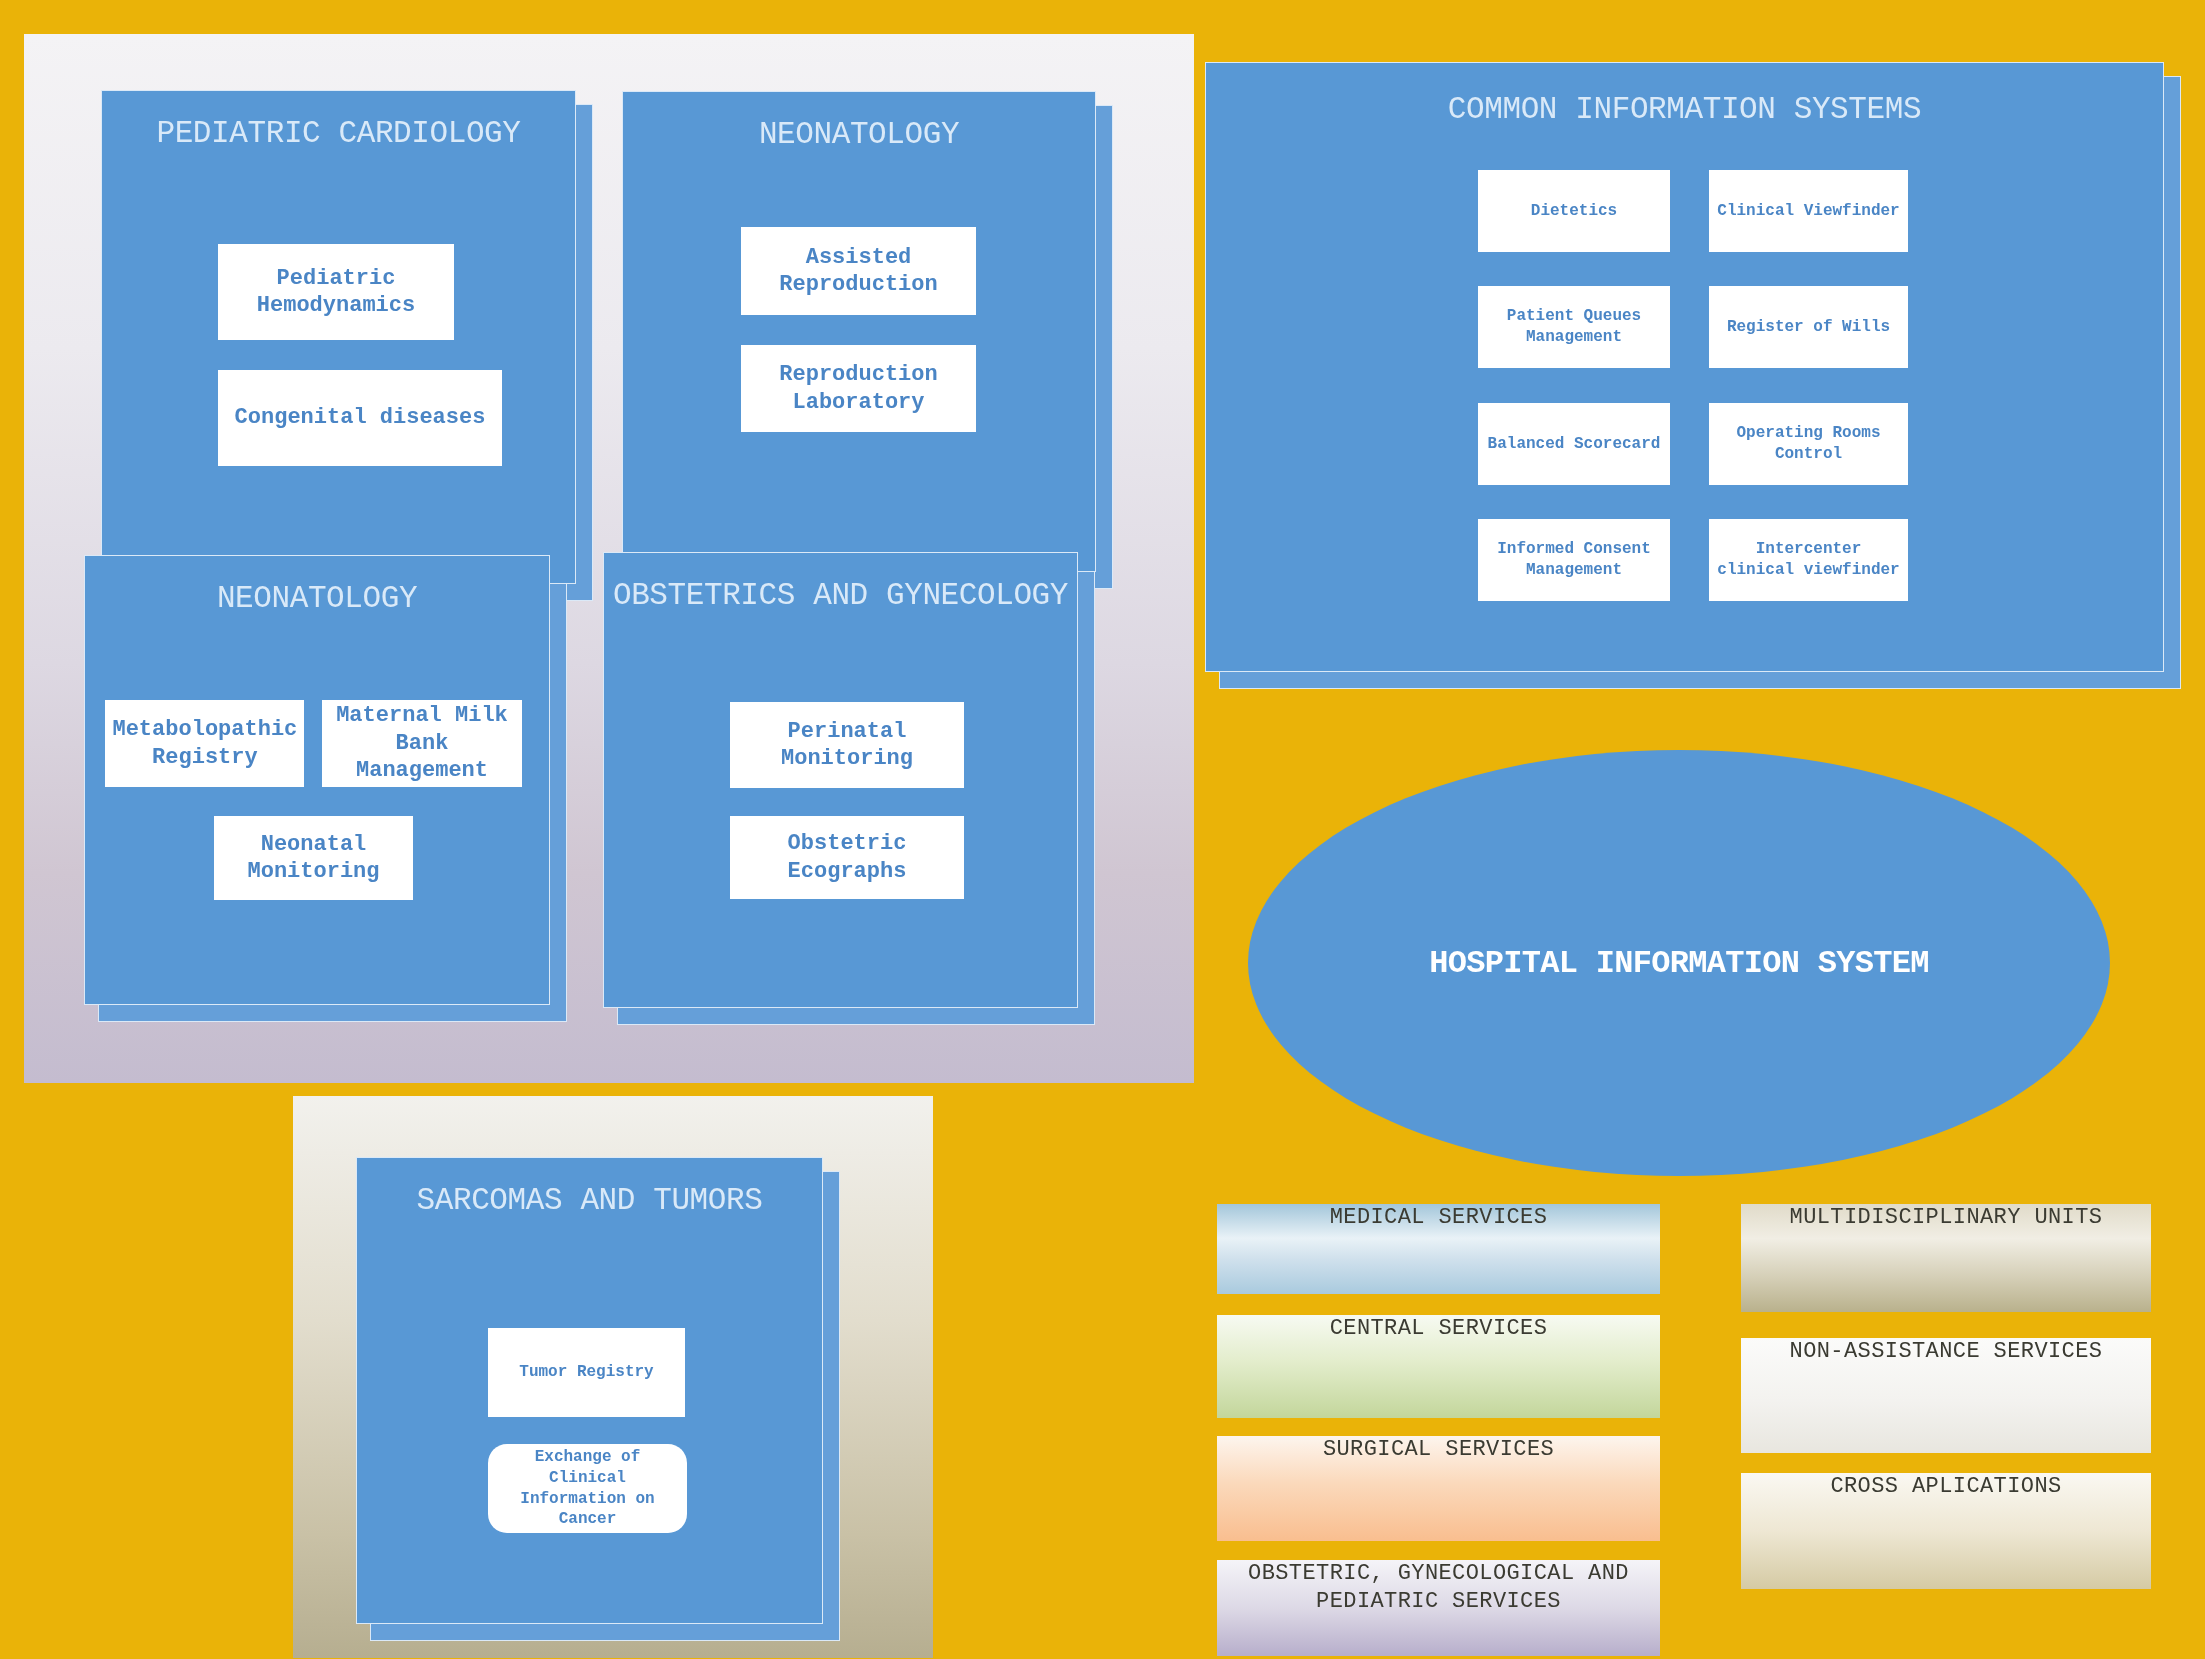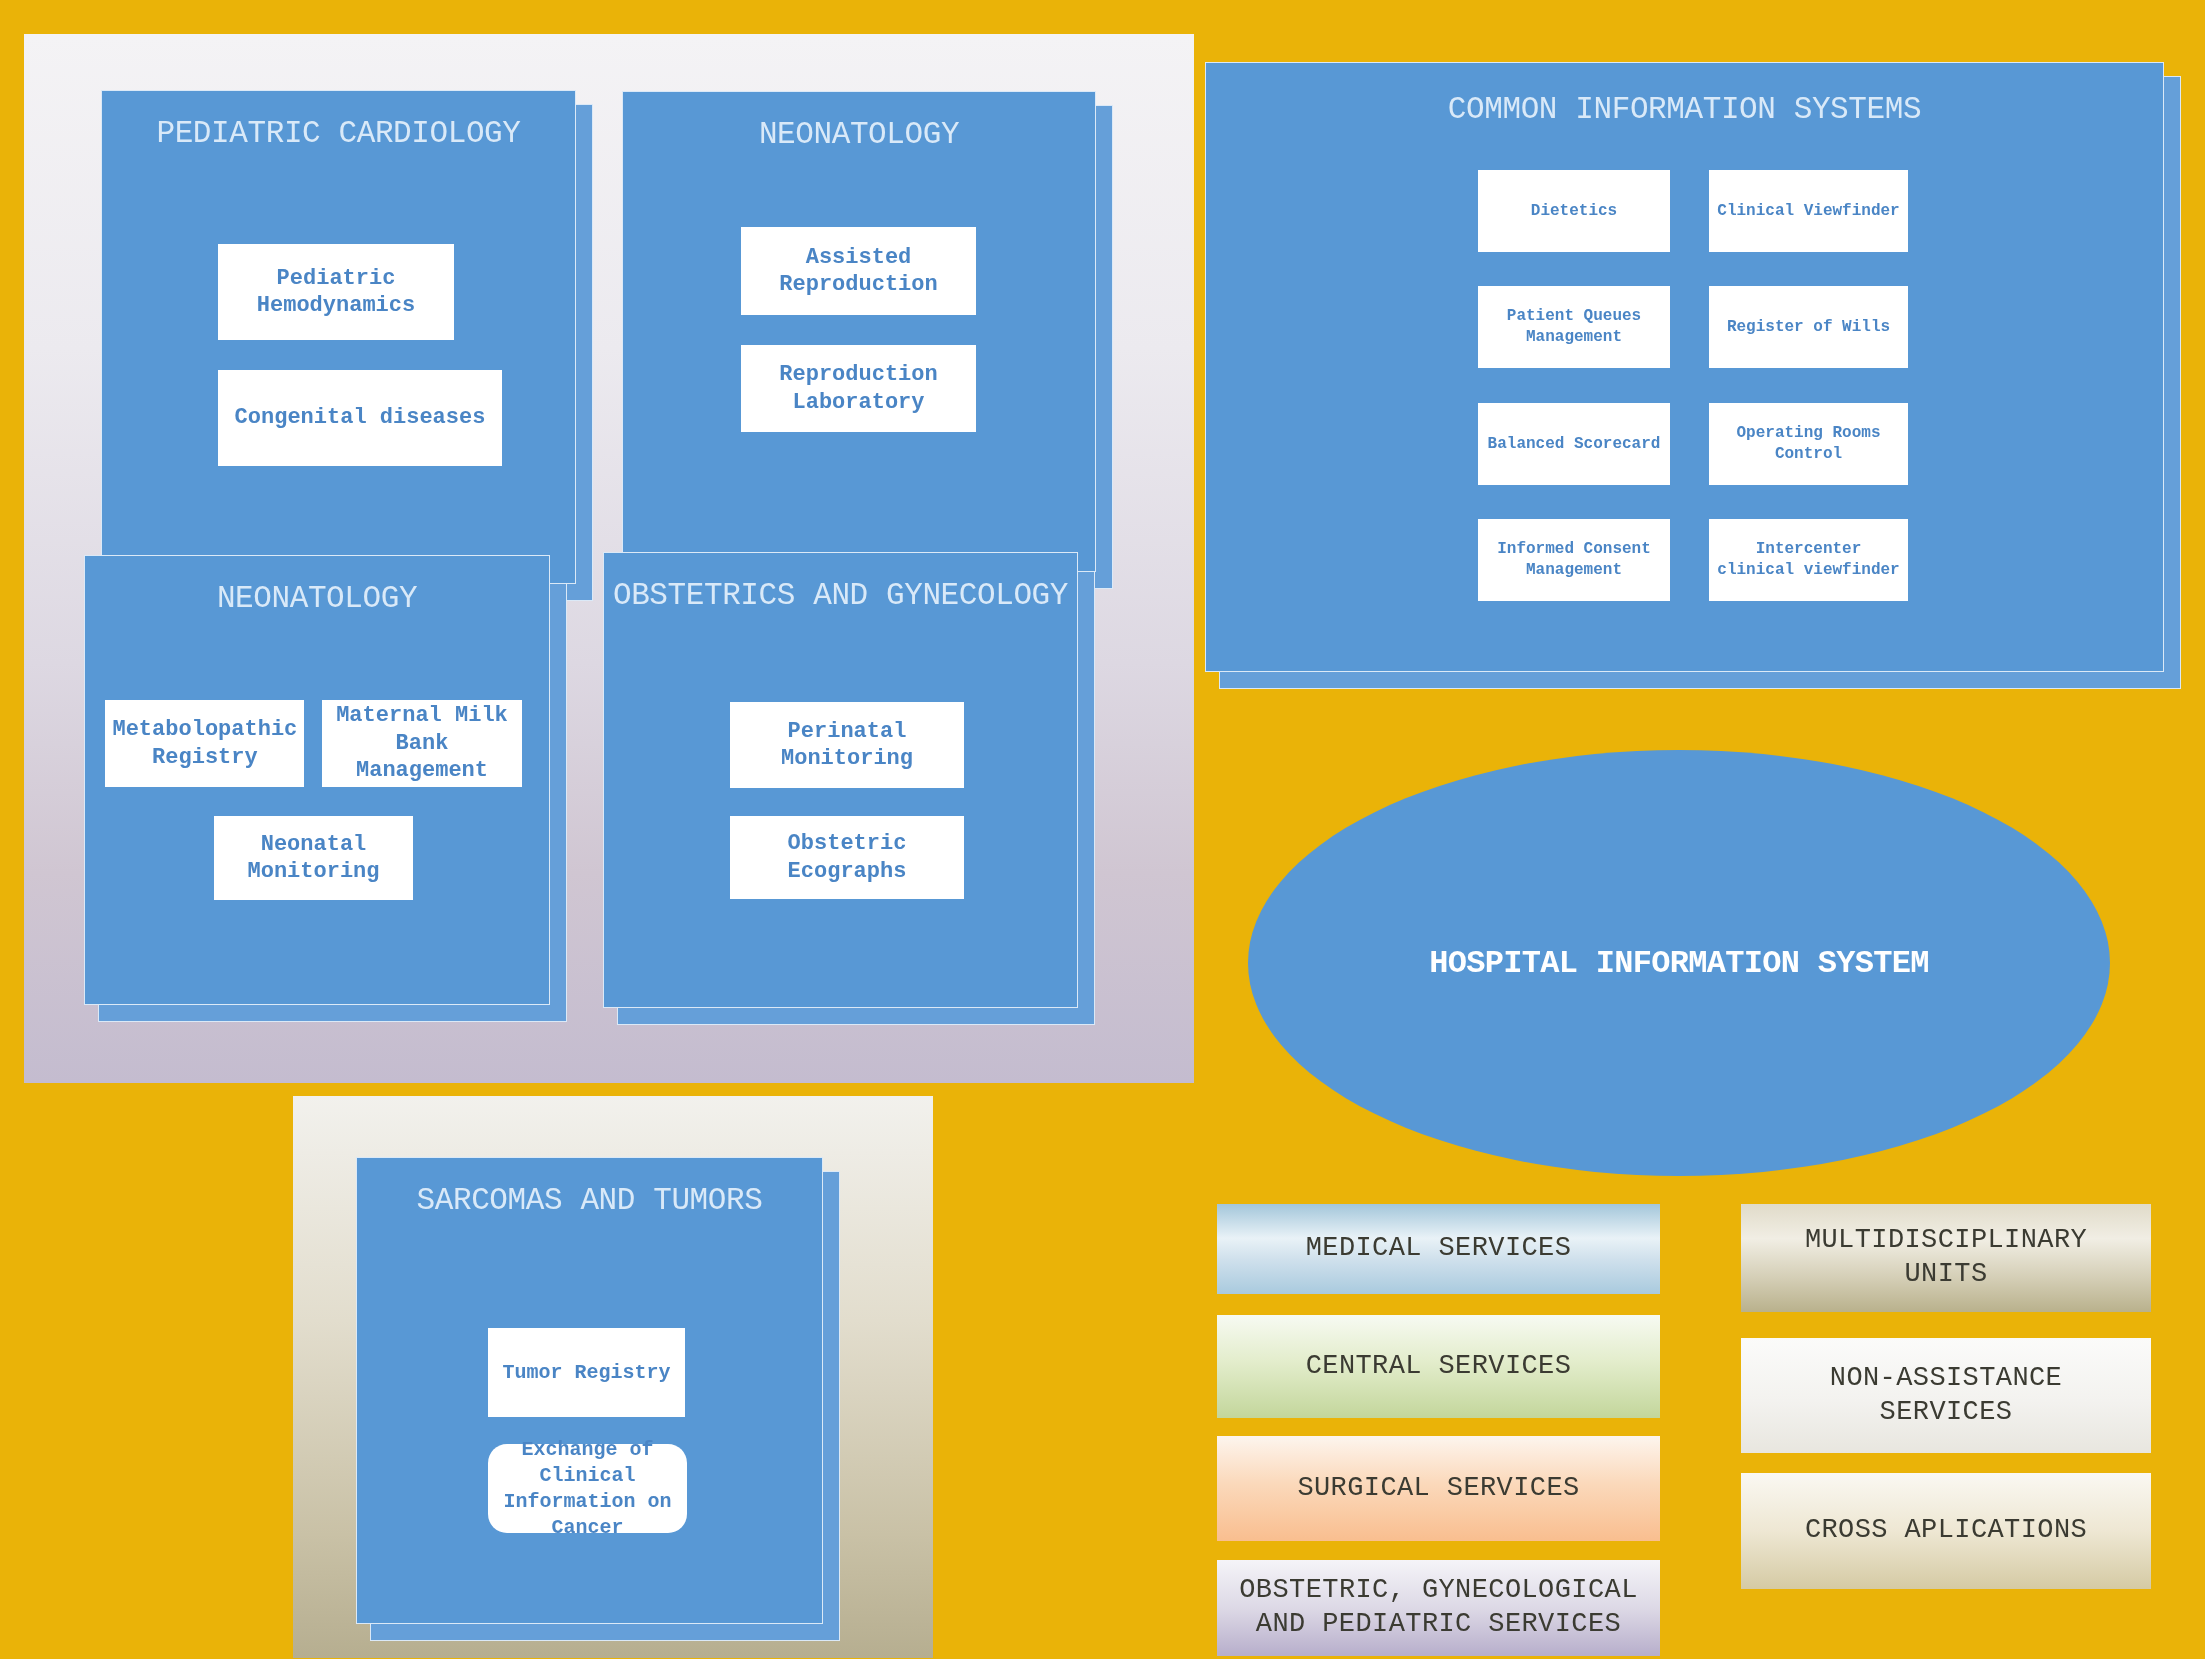--- a/index.html
+++ b/index.html
@@ -43,21 +43,21 @@
     position:absolute;
     background:#ffffff;
     display:flex; align-items:center; justify-content:center;
     text-align:center;
     color:#4a85c5; font-weight:bold;
     font-size:22px; line-height:1.25;
     padding:2.9px 5.8px; box-sizing:border-box;
     overflow-wrap:anywhere;
   }
   .module-sm{font-size:16px; line-height:1.3;}
-  .module-md{font-size:20px; line-height:1.3;}
+  .module-md{font-size:16px; line-height:1.3;}
   
   .b-pedcard{left:77px; top:56px; width:473px; height:492px;}   
   .b-pedcard .m1{left:116px; top:153px; width:236px; height:96px;}
   .b-pedcard .m2{left:116px; top:279px; width:284px; height:96px;}
   
   .b-repro{left:598px; top:57px; width:472px; height:479px;}
   .b-repro .m1{left:118px; top:135px; width:235px; height:88px;}
   .b-repro .m2{left:118px; top:253px; width:235px; height:87px;}
   
   .b-neo{left:60px; top:521px; width:464px; height:448px;}
@@ -87,23 +87,23 @@
     background:#5898d5; border-radius:50%;
     display:flex; align-items:center; justify-content:center;
   }
   .ellipse .hub-label{
     color:#ffffff; font-weight:bold; font-size:32px; letter-spacing:-0.7px;
     text-align:center;
   }
   
   .legend-bar{
     position:absolute;
-    display:flex; align-items:center; justify-content:center;
+    display:flex; align-items:flex-start; justify-content:center;
     text-align:center;
-    font-size:27px; color:#3b3b32; letter-spacing:0.4px;
+    font-size:22px; color:#3b3b32; letter-spacing:0.4px;
     line-height:1.25;
     padding:0 19px; box-sizing:border-box;
   }
   .lg-col-left{left:1217px; width:443px;}
   .lg-col-right{left:1741px; width:410px;}
   .lg-medical   {top:1204px; height:90px; background:linear-gradient(180deg,#a3c6da 0%,#e9f2f7 38%,#cfe0ec 62%,#a9cade 100%);}
   .lg-central   {top:1315px; height:103px; background:linear-gradient(180deg,#f7faf2 0%,#e3edcc 45%,#c3d69b 100%);}
   .lg-surgical  {top:1436px; height:105px; background:linear-gradient(180deg,#fdf5ee 0%,#fbd9bb 45%,#f9be8f 100%);}
   .lg-obstetric {top:1560px; height:96px; background:linear-gradient(180deg,#f5f4f8 0%,#ddd9e6 50%,#b7aecb 100%);}
   .lg-multi     {top:1204px; height:108px; background:linear-gradient(180deg,#e0dbc9 0%,#f1eee4 32%,#d3cdb4 70%,#b9b18c 100%);}

